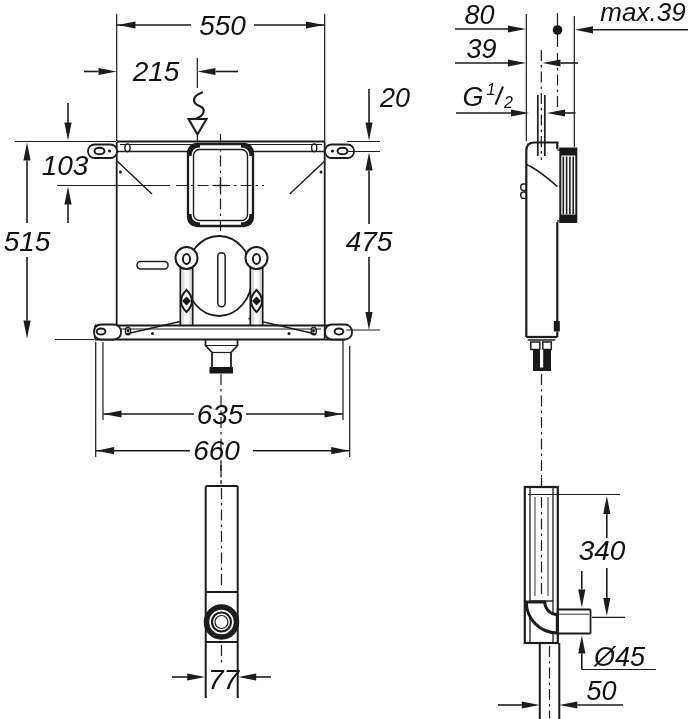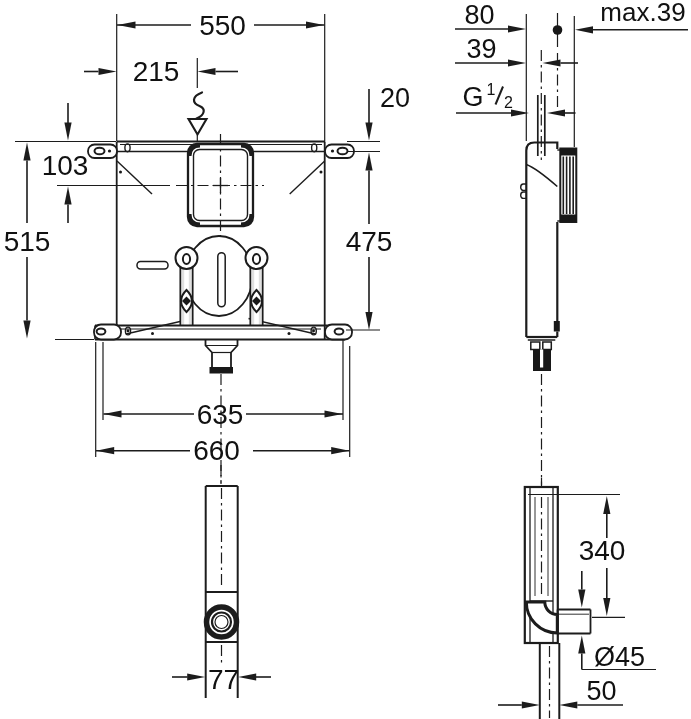--- a/index.html
+++ b/index.html
@@ -1,16 +1,16 @@
 <!DOCTYPE html>
 <html><head>
 <meta charset="utf-8">
 <style>
   html,body{margin:0;padding:0;background:#fff;}
-  .stage{position:relative;width:691px;height:719px;background:#ffffff;overflow:hidden;}
+  .stage{position:relative;width:691px;height:719px;background:#ffffff;overflow:hidden;font-style:italic;}
   svg{display:block;}
   svg text{font-family:"Liberation Sans","DejaVu Sans",sans-serif;fill:#111;text-anchor:middle;}
   .d28{font-size:28px;} .d27{font-size:27px;} .d26{font-size:26px;} .d16{font-size:16px;}
   .ln{stroke:#1c1c1c;fill:none;}
   .o22{stroke-width:2.2;} .o2{stroke-width:2;} .o18{stroke-width:1.8;} .o16{stroke-width:1.6;}
   .o14{stroke-width:1.4;} .o12{stroke-width:1.2;} .o09{stroke-width:0.9;}
   .dim{stroke:#1c1c1c;stroke-width:1.6;fill:none;}
   .ext{stroke:#1c1c1c;stroke-width:1.2;fill:none;}
   .ctr{stroke:#1c1c1c;stroke-width:1.2;fill:none;stroke-dasharray:11 4 2.5 4;}
   .ah{fill:#1c1c1c;stroke:none;}

